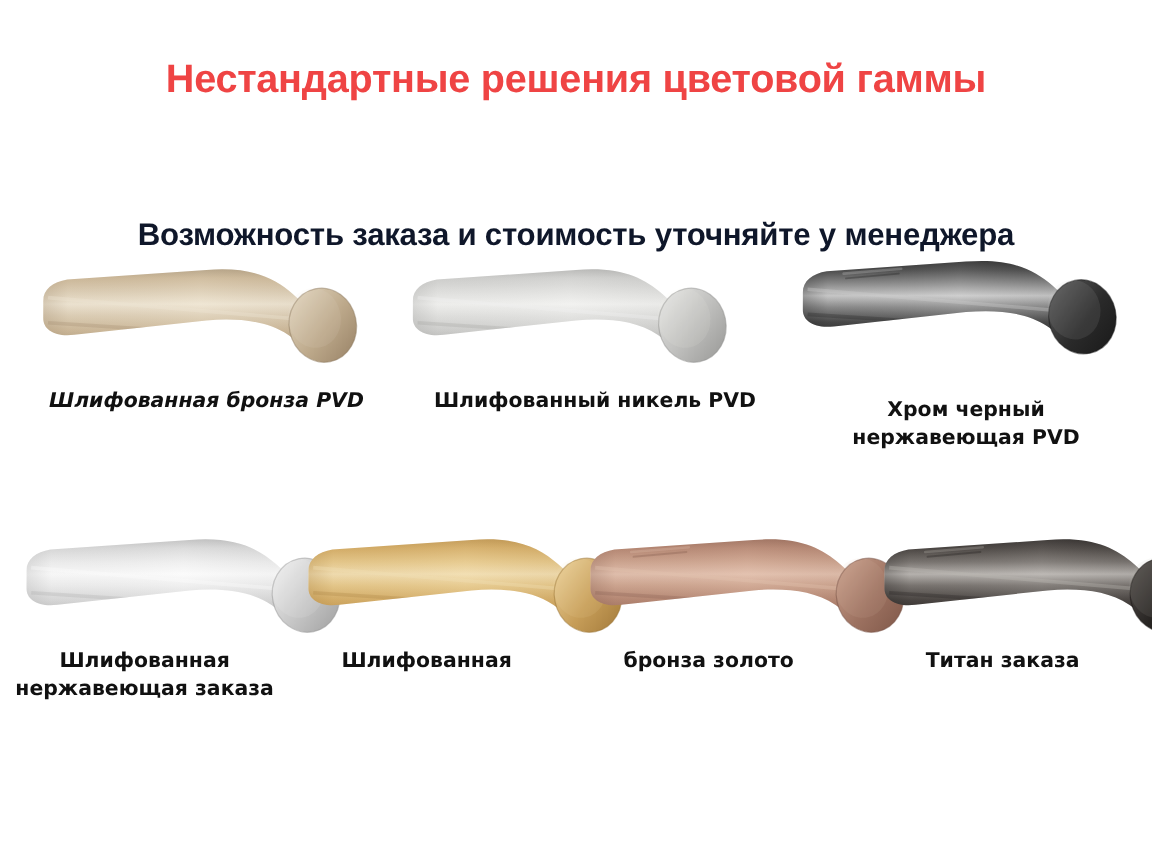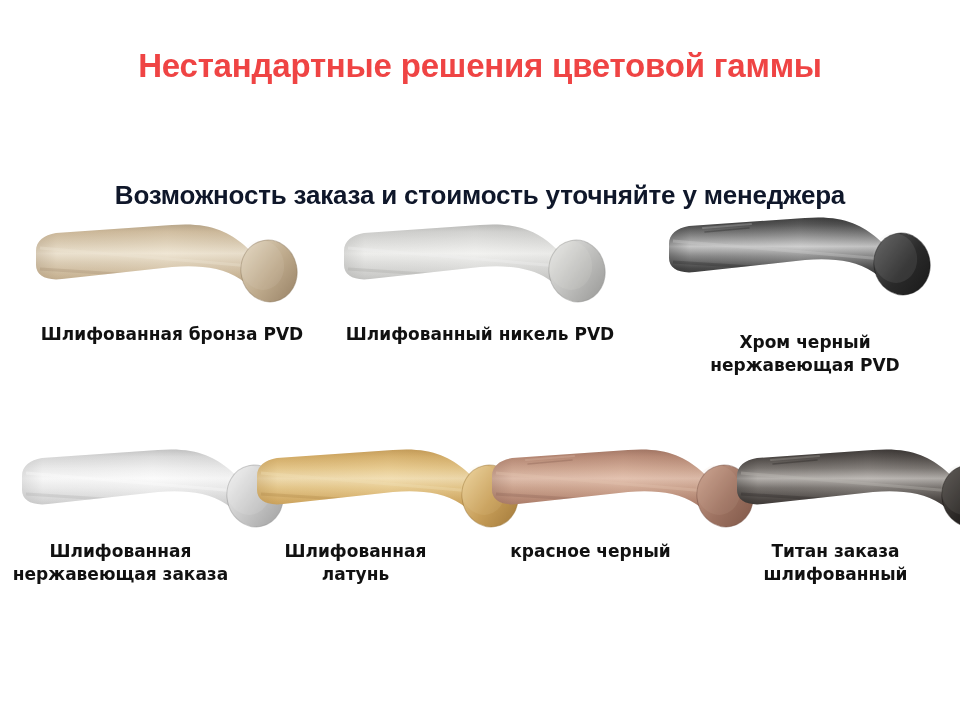--- a/index.html
+++ b/index.html
@@ -123,21 +123,21 @@
               <path d="M 18,43 L 240,62" stroke="#efe6d4" stroke-width="3" fill="none" opacity="0.35"></path>
               <path d="M 18,64 L 236,78" stroke="#9a8468" stroke-width="3" fill="none" opacity="0.25"></path>
             </g>
           </g>
           <g>
             <ellipse cx="247" cy="66" rx="28" ry="31" transform="rotate(-12 247 66)" fill="url(#h0cap)" stroke="#8d7a5e" stroke-width="1" stroke-opacity="0.5"></ellipse>
             <ellipse cx="240" cy="60" rx="22" ry="25" transform="rotate(-12 240 60)" fill="#efe6d4" opacity="0.10"></ellipse>
           </g>
         </svg>
       </div>
-    <div class="caption" style="top:118px;">
+    <div class="caption" style="top:118px;font-style:italic;">
         <div>Шлифованная бронза PVD</div>
       </div>
   </div>
 
   <div class="swatch row1" style="left:330px; top:205px; width:300px;">
     <div class="handle-wrap">
         <svg class="handle" width="290" height="110" viewBox="0 0 290 110">
           <defs>
             <linearGradient id="h1body" x1="0" y1="0" x2="0" y2="1">
               <stop offset="0%" stop-color="#b4b4b2"></stop>
@@ -172,21 +172,21 @@
               <path d="M 18,43 L 240,62" stroke="#f2f2f0" stroke-width="3" fill="none" opacity="0.35"></path>
               <path d="M 18,64 L 236,78" stroke="#9a9a98" stroke-width="3" fill="none" opacity="0.25"></path>
             </g>
           </g>
           <g>
             <ellipse cx="247" cy="66" rx="28" ry="31" transform="rotate(-12 247 66)" fill="url(#h1cap)" stroke="#8f8f8d" stroke-width="1" stroke-opacity="0.5"></ellipse>
             <ellipse cx="240" cy="60" rx="22" ry="25" transform="rotate(-12 240 60)" fill="#f2f2f0" opacity="0.10"></ellipse>
           </g>
         </svg>
       </div>
-    <div class="caption" style="top:118px;">
+    <div class="caption" style="top:118px;text-align:right;">
         <div>Шлифованный никель PVD</div>
       </div>
   </div>
 
   <div class="swatch row1" style="left:655px; top:198px; width:300px;">
     <div class="handle-wrap">
         <svg class="handle" width="290" height="110" viewBox="0 0 290 110">
           <defs>
             <linearGradient id="h2body" x1="0" y1="0" x2="0" y2="1">
               <stop offset="0%" stop-color="#2d2d2d"></stop>
@@ -327,21 +327,20 @@
             </g>
           </g>
           <g>
             <ellipse cx="247" cy="66" rx="28" ry="31" transform="rotate(-12 247 66)" fill="url(#h4cap)" stroke="#9a7333" stroke-width="1" stroke-opacity="0.5"></ellipse>
             <ellipse cx="240" cy="60" rx="22" ry="25" transform="rotate(-12 240 60)" fill="#f2dfb4" opacity="0.10"></ellipse>
           </g>
         </svg>
       </div>
     <div class="caption" style="top:110px;">
         <div>Шлифованная</div>
-        <div>латунь</div>
       </div>
   </div>
 
   <div class="swatch row2" style="left:478px; top:430px; width:225px;">
     <div class="handle-wrap">
         <svg class="handle" width="290" height="110" viewBox="0 0 290 110">
           <defs>
             <linearGradient id="h5body" x1="0" y1="0" x2="0" y2="1">
               <stop offset="0%" stop-color="#9c6f5d"></stop>
               <stop offset="10%" stop-color="#b68874"></stop>
@@ -380,21 +379,21 @@
               </g>
             </g>
           </g>
           <g>
             <ellipse cx="247" cy="66" rx="28" ry="31" transform="rotate(-12 247 66)" fill="url(#h5cap)" stroke="#755043" stroke-width="1" stroke-opacity="0.5"></ellipse>
             <ellipse cx="240" cy="60" rx="22" ry="25" transform="rotate(-12 240 60)" fill="#e3c2b0" opacity="0.10"></ellipse>
           </g>
         </svg>
       </div>
     <div class="caption" style="top:110px;">
-        <div>красное черный</div>
+        <div>бронза золото</div>
       </div>
   </div>
 
   <div class="swatch row2" style="left:723px; top:430px; width:225px;">
     <div class="handle-wrap">
         <svg class="handle" width="290" height="110" viewBox="0 0 290 110">
           <defs>
             <linearGradient id="h6body" x1="0" y1="0" x2="0" y2="1">
               <stop offset="0%" stop-color="#302c2a"></stop>
               <stop offset="10%" stop-color="#4b4643"></stop>
@@ -434,17 +433,16 @@
             </g>
           </g>
           <g>
             <ellipse cx="247" cy="66" rx="28" ry="31" transform="rotate(-12 247 66)" fill="url(#h6cap)" stroke="#151210" stroke-width="1" stroke-opacity="0.5"></ellipse>
             <ellipse cx="240" cy="60" rx="22" ry="25" transform="rotate(-12 240 60)" fill="#bdb9b5" opacity="0.10"></ellipse>
           </g>
         </svg>
       </div>
     <div class="caption" style="top:110px;">
         <div>Титан заказа</div>
-        <div>шлифованный</div>
       </div>
   </div>
 
 </div>
 
 </body></html>

